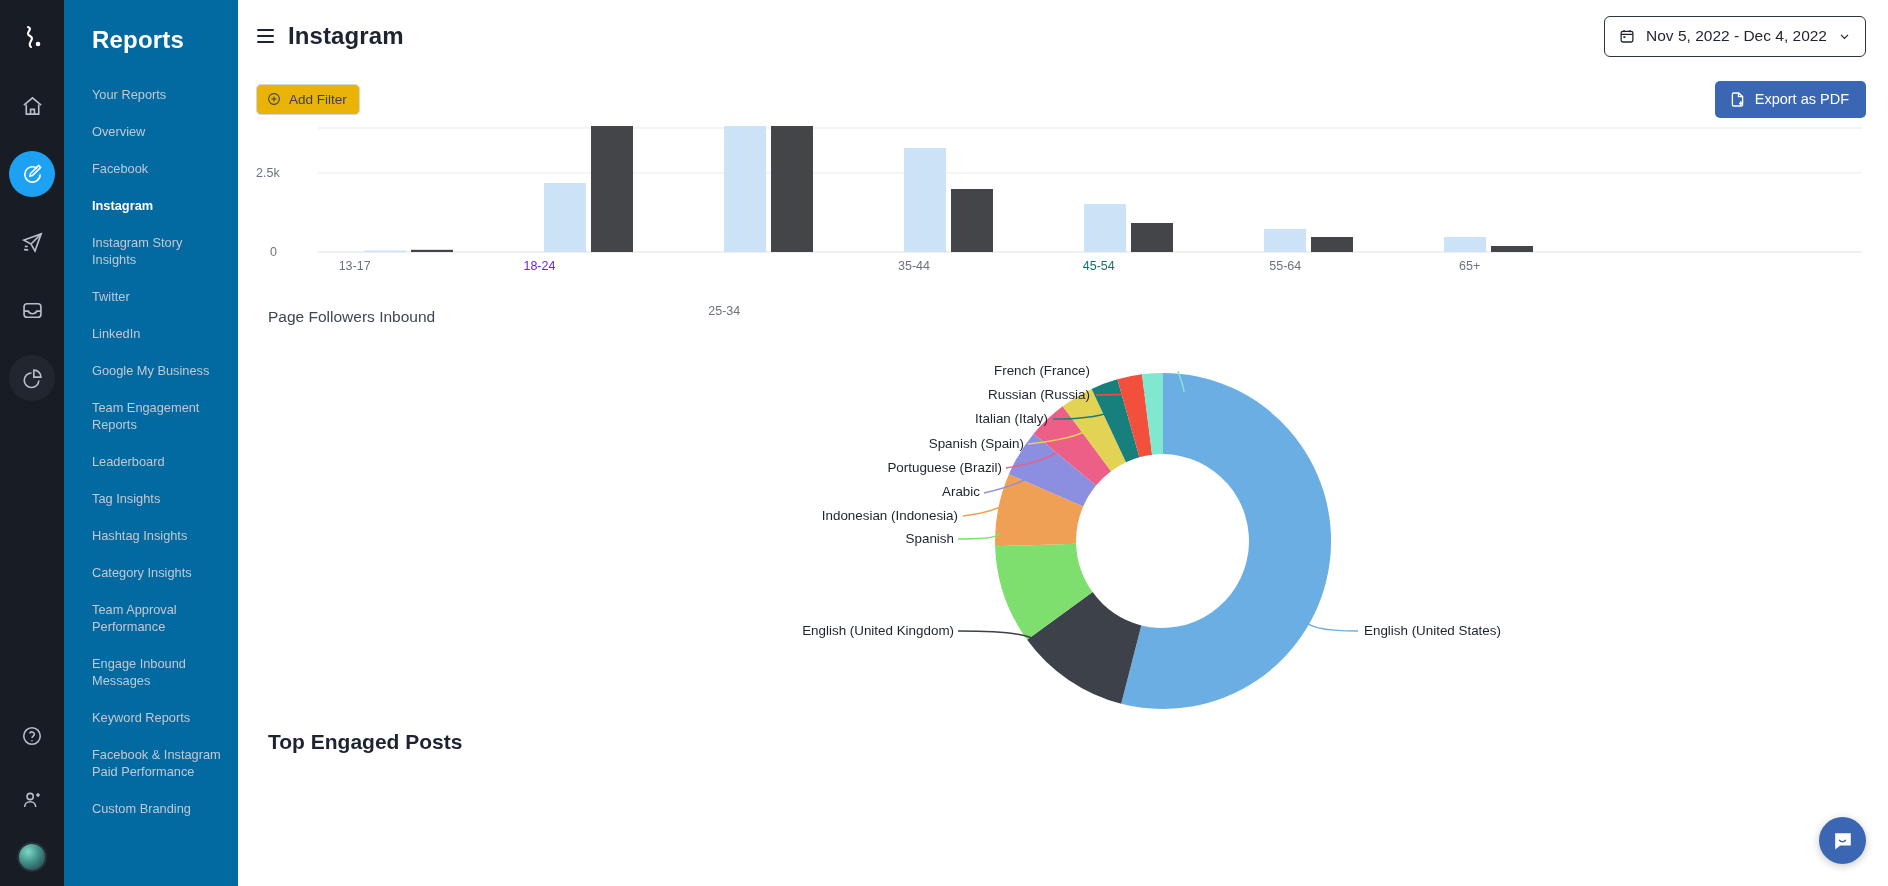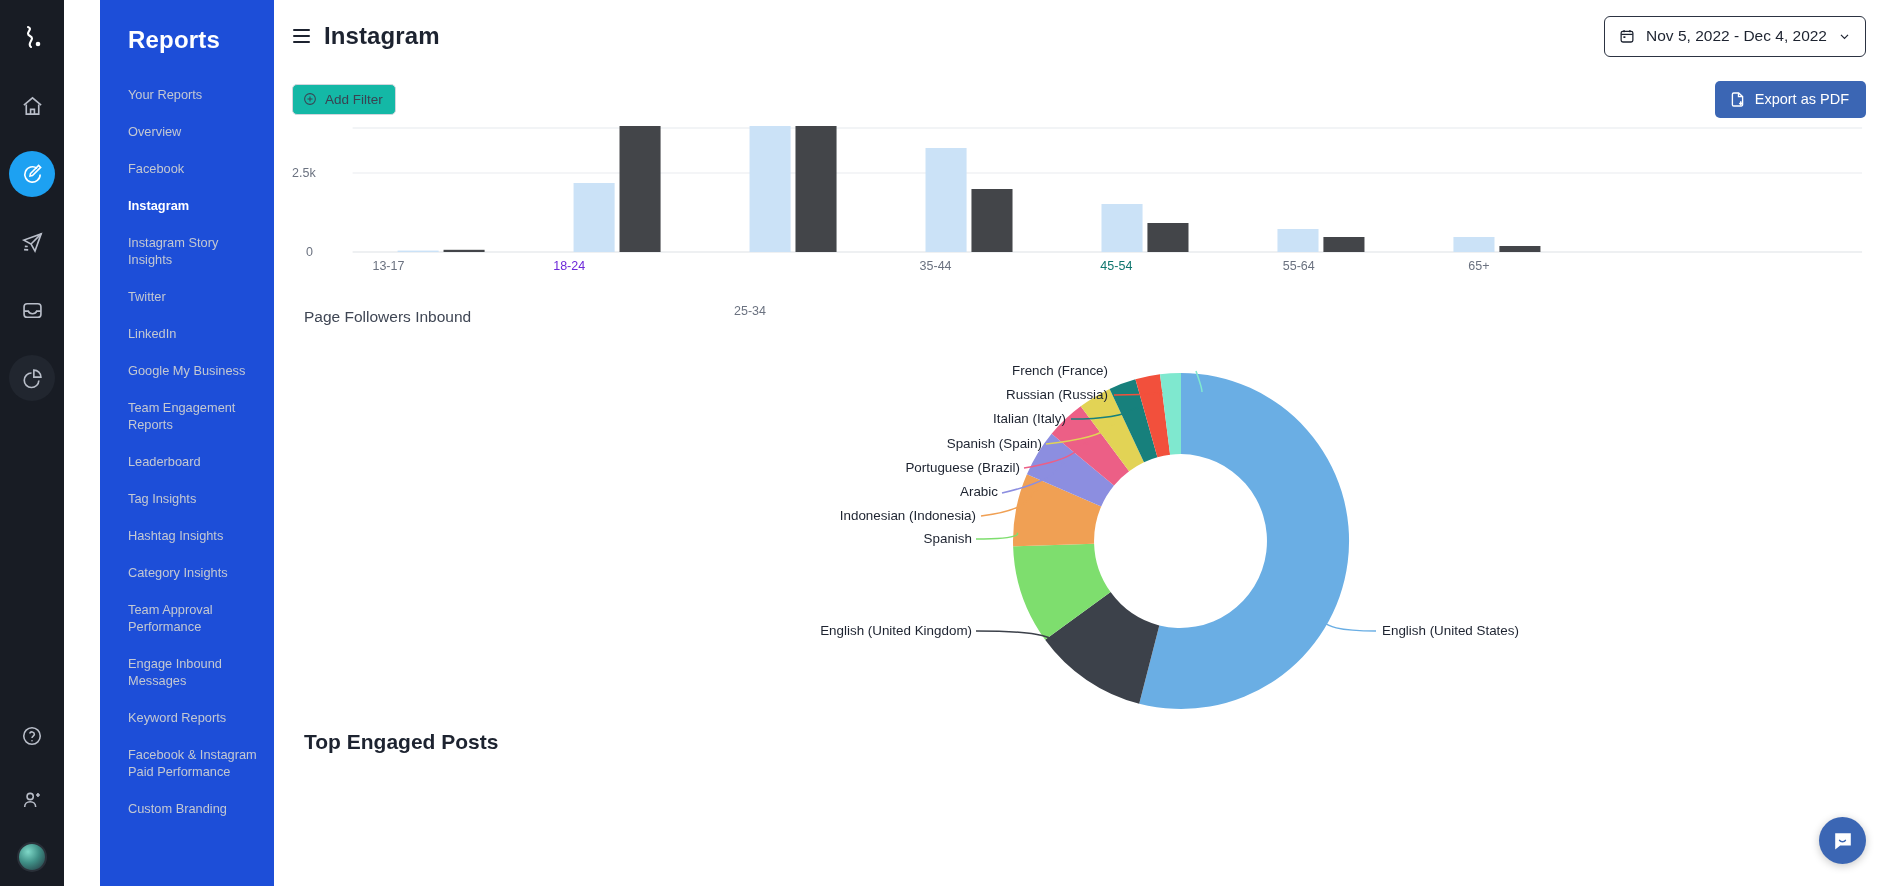--- a/index.html
+++ b/index.html
@@ -33,25 +33,24 @@
   .rail-bottom .rail-ico { margin: 9px 0; }
   .avatar {
     width: 30px; height: 30px; border-radius: 50%; margin: 10px 0 4px;
     background: radial-gradient(circle at 35% 30%, #7fd8c8 0%, #3f8f86 45%, #22303a 100%);
     border: 2px solid #2a3039; cursor: pointer;
   }
 
   
   .sidebar {
     width: 174px; flex: 0 0 174px;
-    background: #1d4ed8;
+    background: #0369a1;
     padding: 26px 0 0 0;
     overflow: hidden;
     position: relative;
-    margin-left: 36px;
   }
   .sidebar h1 {
     color: #ffffff; font-size: 24px; font-weight: 700;
     padding: 0 0 22px 28px; letter-spacing: .2px;
   }
   .nav-item {
     display: block; color: #c3c8d2; font-size: 12.8px;
     padding: 10px 14px 10px 28px; line-height: 1.33;
     text-decoration: none; cursor: pointer;
   }
@@ -78,21 +77,21 @@
   .cal-ico { width: 16px; height: 16px; }
   .chev { width: 13px; height: 13px; }
 
   .filterbar {
     display: flex; align-items: center; justify-content: space-between;
     padding: 0 22px 0 18px; height: 54px;
   }
   .add-filter {
     display: flex; align-items: center; gap: 8px;
     border: 1px solid #d2d6dd; border-radius: 5px;
-    height: 31px; padding: 0 12px 0 10px; background: #14b8a6;
+    height: 31px; padding: 0 12px 0 10px; background: #eab308;
     font-size: 13.5px; color: #3a4252; cursor: pointer;
   }
   .plus-ico { width: 14px; height: 14px; }
   .export-btn {
     display: flex; align-items: center; gap: 9px;
     background: #3b66b4; color: #fff; border: none; border-radius: 5px;
     height: 37px; padding: 0 17px 0 14px; font-size: 14.5px;
     font-family: inherit; cursor: pointer;
   }
   .pdf-ico { width: 17px; height: 17px; }

